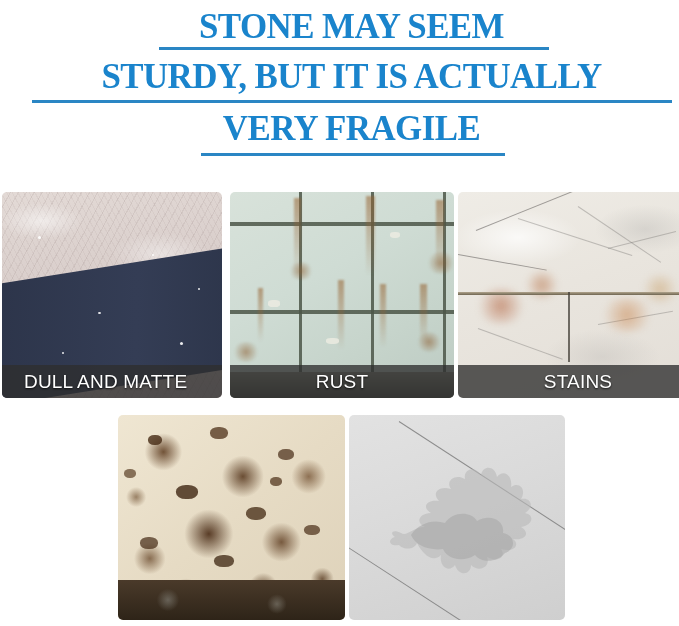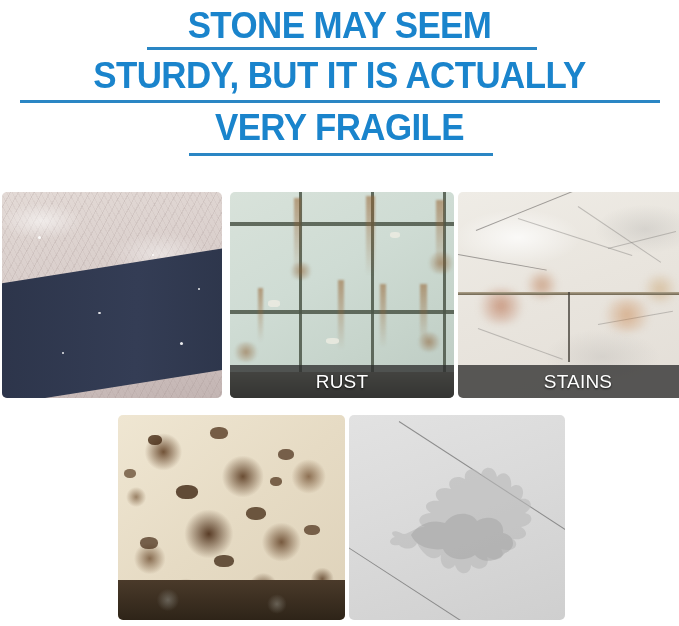--- a/index.html
+++ b/index.html
@@ -7,21 +7,21 @@
     width:679px;height:626px;
     background:#ffffff;
     font-family:"Liberation Sans", sans-serif;
     overflow:hidden;
     position:relative;
   }
 
   
   #headline{
     position:absolute;
-    left:0;top:0;width:592px;height:178px;
+    left:12px;top:0;width:592px;height:178px;font-family:Liberation Serif, serif;
   }
   .head-line{
     position:absolute;
     left:0;width:679px;
     text-align:center;
     color:#1a84cc;
     font-weight:bold;
     font-size:36px;
     letter-spacing:-0.6px;
     line-height:1;
@@ -211,20 +211,21 @@
   <div class="tile-art art-dull">
     <div class="dull-diag-edge"></div>
     <div class="dull-diag"></div>
     <div class="speck" style="left:36px;top:44px;width:3px;height:3px;"></div>
     <div class="speck" style="left:150px;top:62px;width:2px;height:2px;"></div>
     <div class="speck" style="left:96px;top:120px;width:3px;height:2px;"></div>
     <div class="speck" style="left:178px;top:150px;width:3px;height:3px;"></div>
     <div class="speck" style="left:60px;top:160px;width:2px;height:2px;"></div>
     <div class="speck" style="left:196px;top:96px;width:2px;height:2px;"></div>
   </div>
+  <div class="caption cap-dark cap-left">DULL AND MATTE</div>
 </div>
 
 <div class="tile" id="tile-rust">
   <div class="tile-art art-rust">
     <div class="rust-run" style="left:64px;top:6px;width:7px;height:76px;"></div>
     <div class="rust-run" style="left:108px;top:88px;width:6px;height:70px;"></div>
     <div class="rust-run" style="left:136px;top:4px;width:9px;height:80px;"></div>
     <div class="rust-run" style="left:150px;top:92px;width:6px;height:64px;"></div>
     <div class="rust-run" style="left:206px;top:8px;width:8px;height:72px;"></div>
     <div class="rust-run" style="left:190px;top:92px;width:7px;height:60px;"></div>

